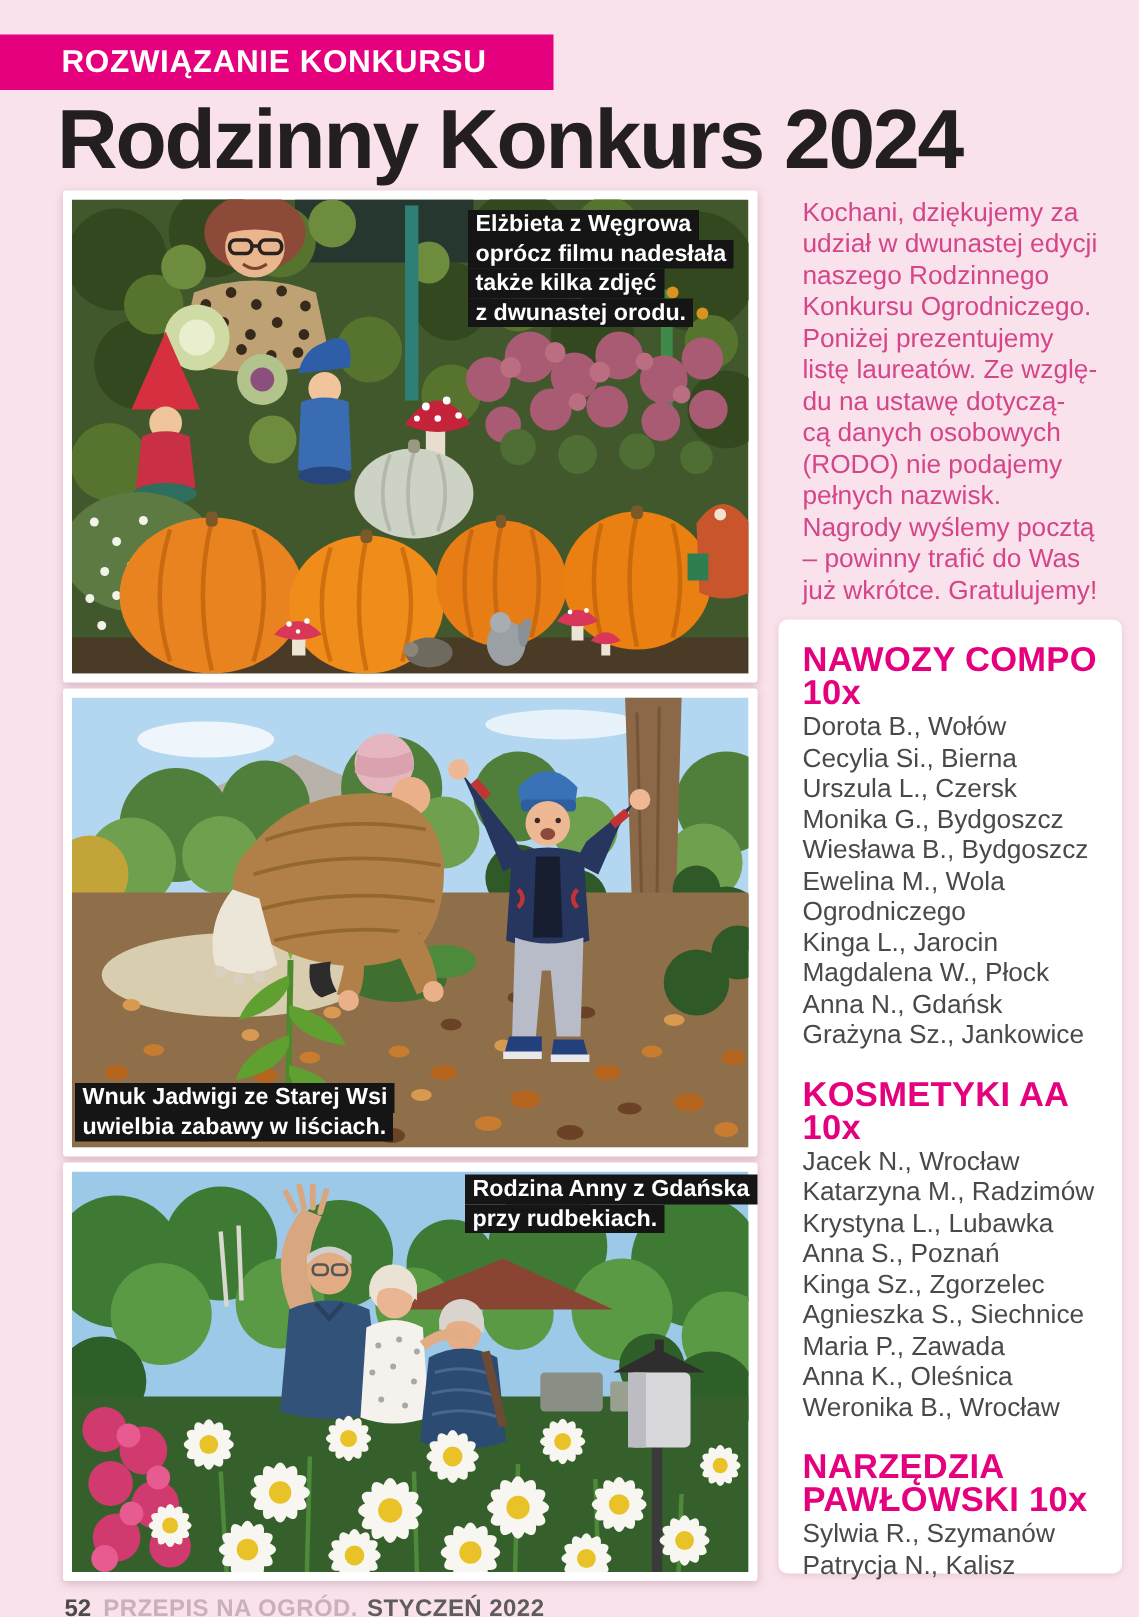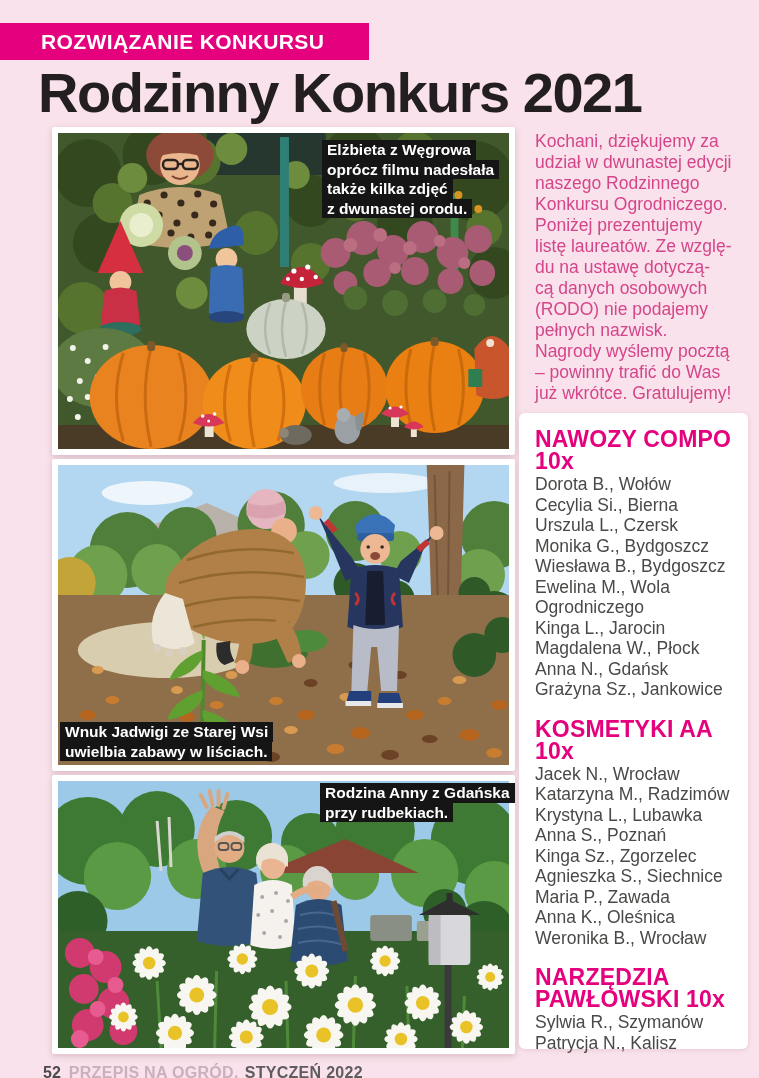--- a/index.html
+++ b/index.html
@@ -5,21 +5,21 @@
   html,body{margin:0;padding:0;}
   body{background:#f9e2eb;font-family:"Liberation Sans","DejaVu Sans",sans-serif;}
   .page{position:relative;width:759px;height:1078px;background:#f9e2eb;overflow:hidden;margin:0 auto;padding-left:16px;}
 
   .banner{position:absolute;left:0;top:23px;width:369px;height:37px;background:#e5017d;
           color:#fff;font-weight:bold;font-size:21px;line-height:37px;padding-left:41px;
           letter-spacing:.4px;box-sizing:border-box;}
   .title{position:absolute;left:38px;top:60px;font-size:56px;font-weight:bold;color:#231f20;
          letter-spacing:-1.5px;white-space:nowrap;}
 
-  .photos{position:absolute;left:52px;top:127px;width:463px;border-radius:10px;}
+  .photos{position:absolute;left:42px;top:127px;width:463px;border-radius:10px;}
   .photo-card{position:relative;background:#fff;padding:6px;box-sizing:border-box;width:463px;
               margin-bottom:4px;box-shadow:0 2px 6px rgba(160,110,130,.35);border-radius:2px;}
   .photo-card svg{display:block;width:100%;}
   .caption{position:absolute;display:flex;flex-direction:column;align-items:flex-start;gap:0;}
   .cap-line{display:table;background:#151515;color:#fff;font-weight:bold;font-size:15.5px;
             line-height:19.5px;padding:0 5px;white-space:nowrap;}
 
   .intro{position:absolute;left:535px;top:131px;width:232px;color:#d5458a;font-size:17.5px;
          line-height:21px;white-space:pre-line;}
 
@@ -36,21 +36,21 @@
 </style>
 </head>
 <body>
 
 <div class="page">
 
   <div class="banner">
     <span>ROZWIĄZANIE KONKURSU</span>
   </div>
 
-  <h1 class="title" style="margin:0;">Rodzinny Konkurs 2021</h1>
+  <h1 class="title" style="margin:0;">Rodzinny Konkurs 2024</h1>
 
   <div class="photos">
 
     <div class="photo-card" style="height:328px;">
       <svg viewBox="0 0 455 316" height="316" preserveAspectRatio="none">
         <rect width="455" height="316" fill="#41572c"></rect>
         <g fill="#33481f">
           <circle cx="30" cy="40" r="34"></circle>
             <circle cx="95" cy="22" r="30"></circle>
             <circle cx="300" cy="28" r="34"></circle>

